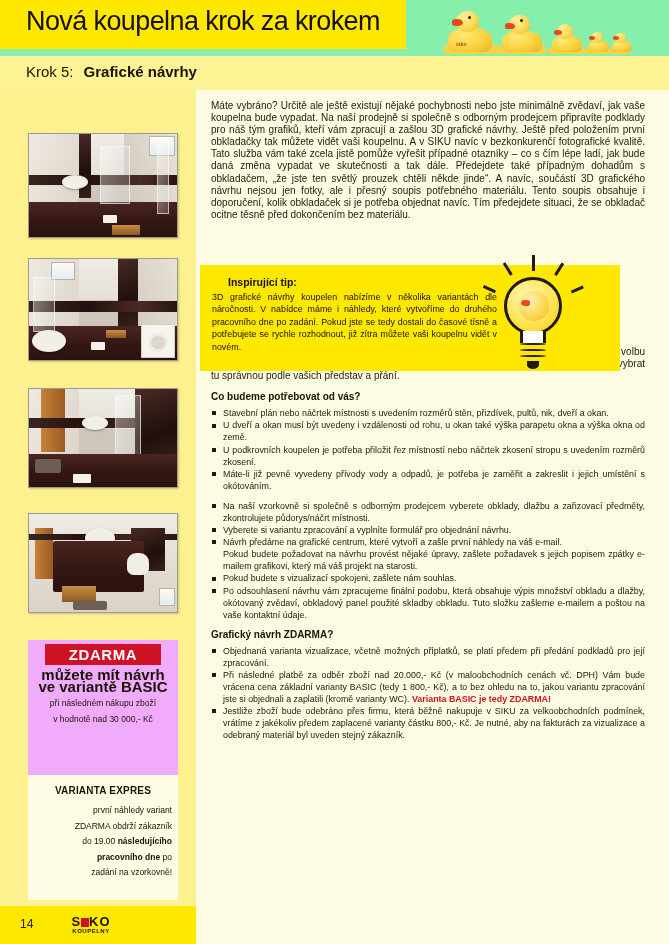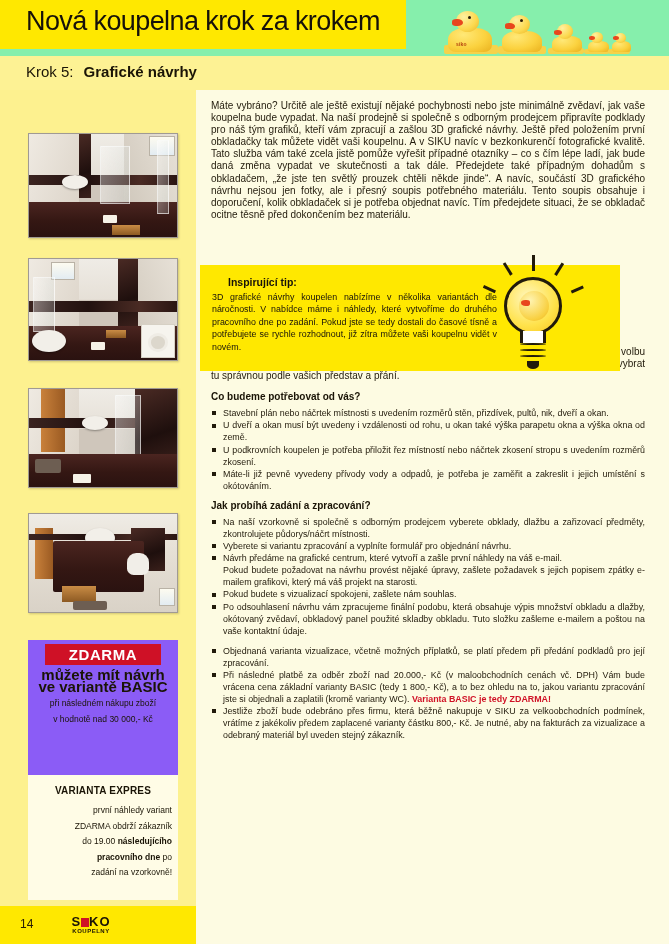--- a/index.html
+++ b/index.html
@@ -160,21 +160,21 @@
     border-radius:50%; background:#dcd7cc; border:3px solid #efece5; }
   .bath .mat { position:absolute; background:#6d5e52; border-radius:2px; }
   .bath .towel { position:absolute; background:#f6f2e7; border-radius:1px; }
   .bath .cab { position:absolute; background:linear-gradient(180deg,#c98c45,#8d5a23); }
 
   
   .zd-card {
     position: absolute;
     left: 28px; top: 640px;
     width: 150px; height: 152px;
-    background: #8b5cf6;
+    background: #f0abfc;
   }
   .zd-banner {
     position: absolute;
     left: 17px; top: 4px;
     width: 116px; height: 21px;
     background: #cf1126;
   }
   .zd-banner span {
     display: block;
     text-align: center;
@@ -554,32 +554,32 @@
     <p class="para">V grafických návrzích řešíme dispozici daného prostoru, design obkladů, dlažeb a vhodnou volbu zařizovacích předmětů. Připravili jsme pro vás několik variant zpracování, abyste si mohli vybrat tu správnou podle vašich představ a přání.</p>
 
     <div class="h3">Co budeme potřebovat od vás?</div>
     <ul class="bl">
       <li>Stavební plán nebo náčrtek místnosti s uvedením rozměrů stěn, přizdívek, pultů, nik, dveří a okan.</li>
       <li>U dveří a okan musí být uvedeny i vzdálenosti od rohu, u okan také výška parapetu okna a výška okna od země.</li>
       <li>U podkrovních koupelen je potřeba přiložit řez místností nebo náčrtek zkosení stropu s uvedením rozměrů zkosení.</li>
       <li>Máte-li již pevně vyvedeny přívody vody a odpadů, je potřeba je zaměřit a zakreslit i jejich umístění s okótováním.</li>
     </ul>
 
-    <div class="h3">Jak probíhá zadání a zpracování?</div>
     <ul class="bl">
       <li>Na naší vzorkovně si společně s odborným prodejcem vyberete obklady, dlažbu a zařizovací předměty, zkontrolujete půdorys/náčrt místnosti.</li>
       <li>Vyberete si variantu zpracování a vyplníte formulář pro objednání návrhu.</li>
       <li>
         <span>Návrh předáme na grafické centrum, které vytvoří a zašle první náhledy na váš e-mail.</span>
         <span class="cont">Pokud budete požadovat na návrhu provést nějaké úpravy, zašlete požadavek s jejich popisem zpátky e-mailem grafikovi, který má váš projekt na starosti.</span>
       </li>
       <li>Pokud budete s vizualizací spokojeni, zašlete nám souhlas.</li>
       <li>Po odsouhlasení návrhu vám zpracujeme finální podobu, která obsahuje výpis množství obkladu a dlažby, okótovaný zvědaví, obkladový panel použité skladby obkladu. Tuto složku zašleme e-mailem a poštou na vaše kontaktní údaje.</li>
     </ul>
 
+    <div class="h3">Grafický návrh ZDARMA?</div>
     <ul class="bl">
       <li>Objednaná varianta vizualizace, včetně možných příplatků, se platí předem při předání podkladů pro její zpracování.</li>
       <li>
         <span>Při následné platbě za odběr zboží nad 20.000,- Kč (v maloobchodních cenách vč. DPH) Vám bude vrácena cena základní varianty BASIC (tedy 1 800,- Kč), a to bez ohledu na to, jakou variantu zpracování jste si objednali a zaplatili (kromě varianty WC).</span>
         <span class="hl">Varianta BASIC je tedy ZDARMA!</span>
       </li>
       <li>Jestliže zboží bude odebráno přes firmu, která běžně nakupuje v SIKU za velkoobchodních podmínek, vrátíme z jakékoliv předem zaplacené varianty částku 800,- Kč. Je nutné, aby na fakturách za vizualizace a odebraný materiál byl uveden stejný zákazník.</li>
     </ul>
   </div>
 

